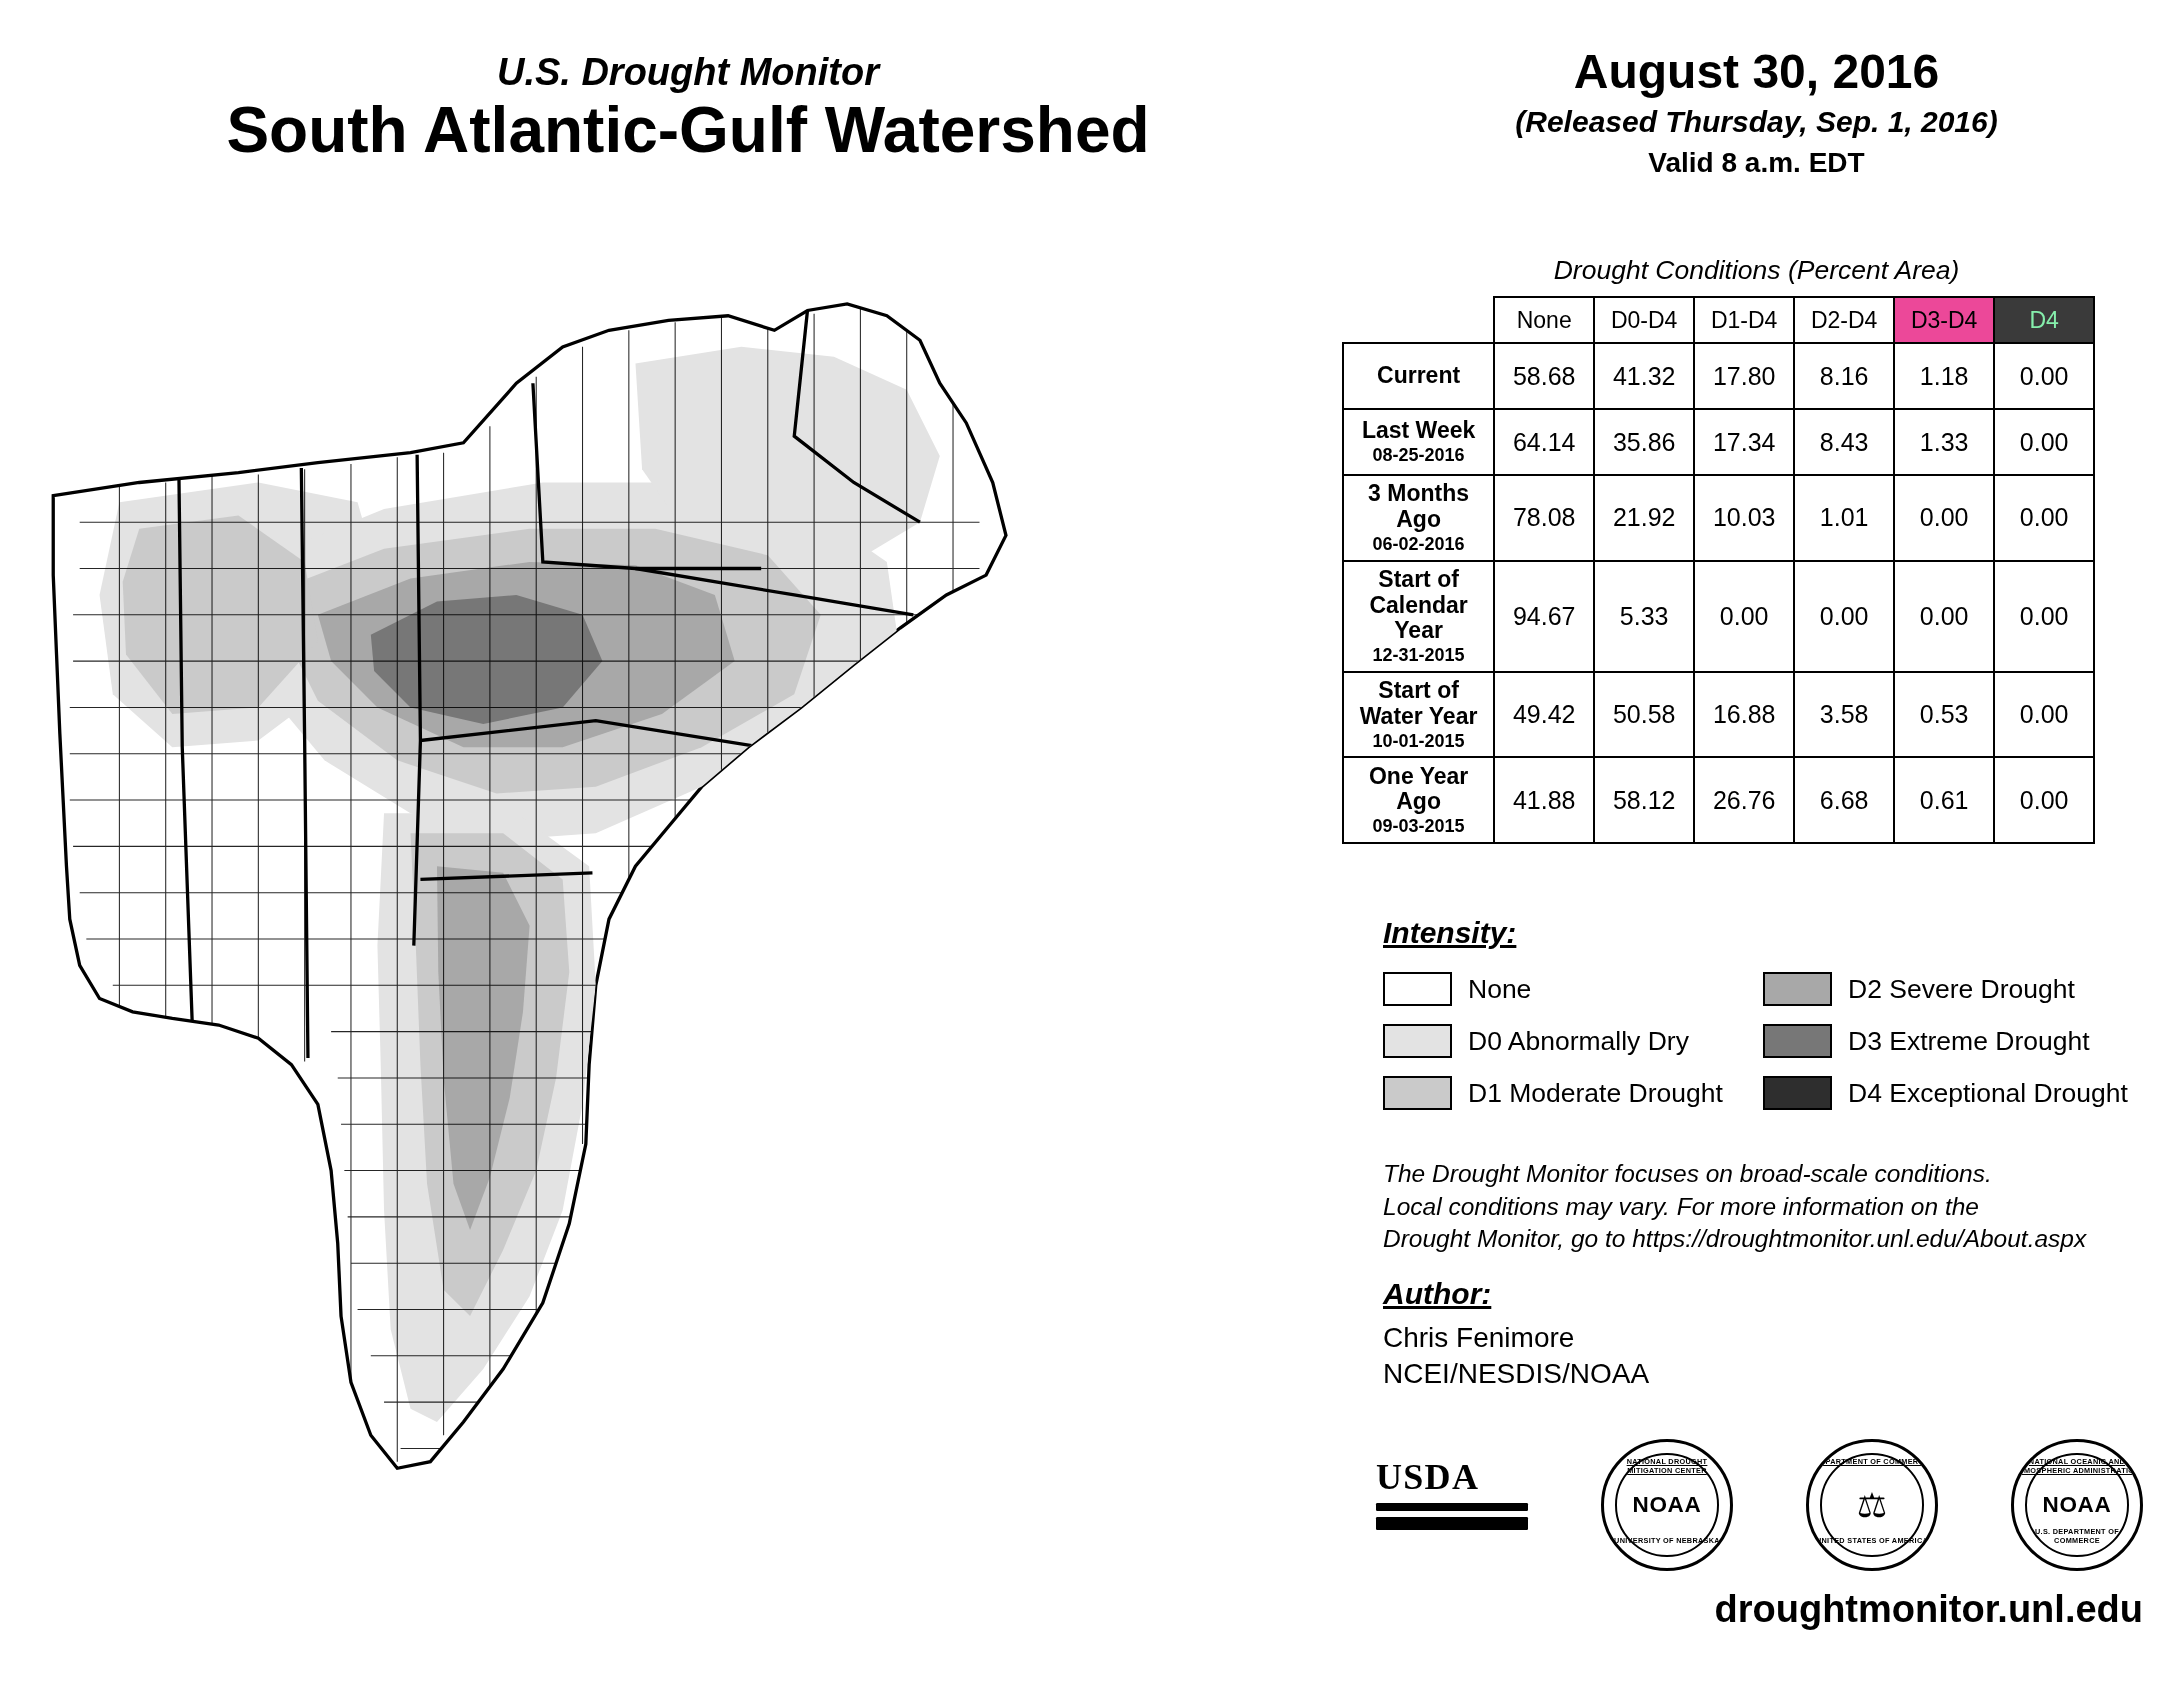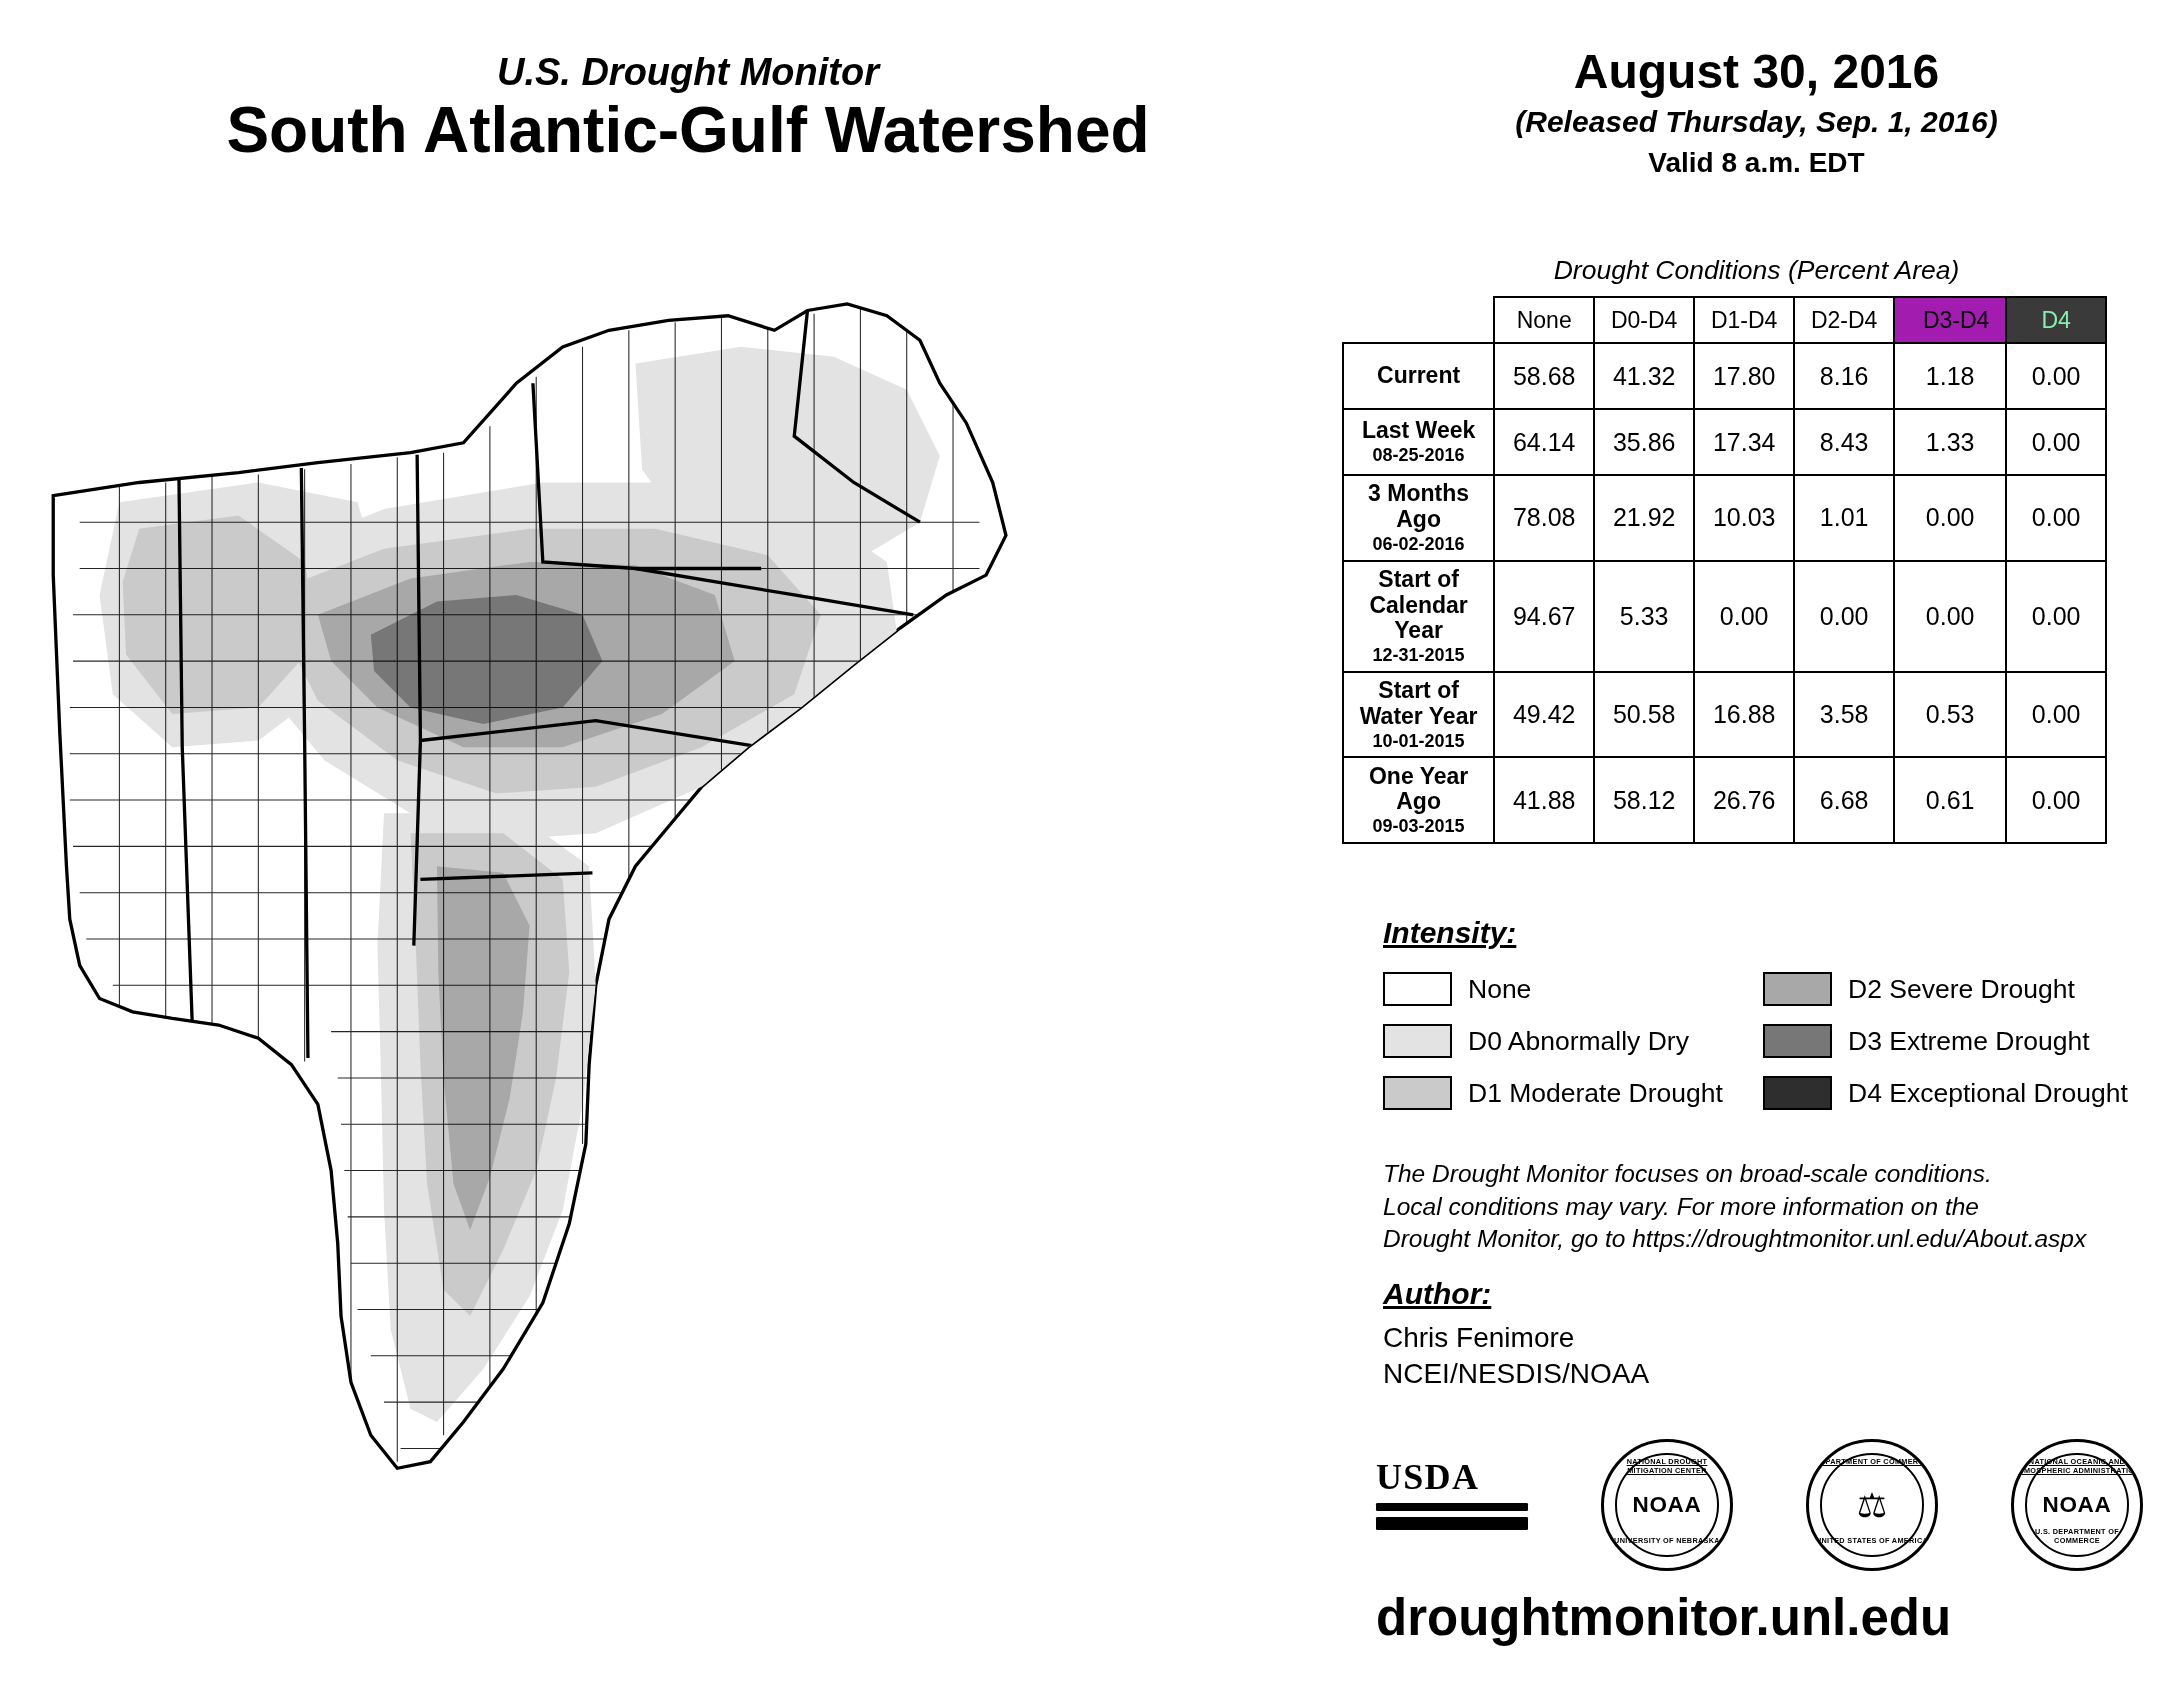--- a/index.html
+++ b/index.html
@@ -95,22 +95,21 @@
     border: none;
     width: 144px;
   }
   table.dm th.hdr {
     width: 98px;
     height: 44px;
     font-size: 23px;
     background: #ffffff;
   }
   table.dm th.hdr.d3 {
-    background: #a21caf;
-    padding-left: 12px;
+    background: #ec4899;
   }
   table.dm th.hdr.d4 {
     background: #3a3a3a;
     color: #86efac;
   }
   table.dm td.rowlabel {
     width: 144px;
     font-weight: bold;
     font-size: 23px;
     line-height: 1.12;
@@ -271,22 +270,22 @@
     top: 50%;
     transform: translate(-50%,-50%);
     font-size: 34px;
   }
 
   .site-url {
     position: absolute;
     left: 1376px;
     top: 1588px;
     width: 767px;
-    text-align: left;
-    font-size: 51px;
+    text-align: right;
+    font-size: 38px;
     font-weight: bold;
   }
 
   
   .map-wrap {
     position: absolute;
     left: 40px;
     top: 284px;
     width: 1310px;
     height: 1310px;

